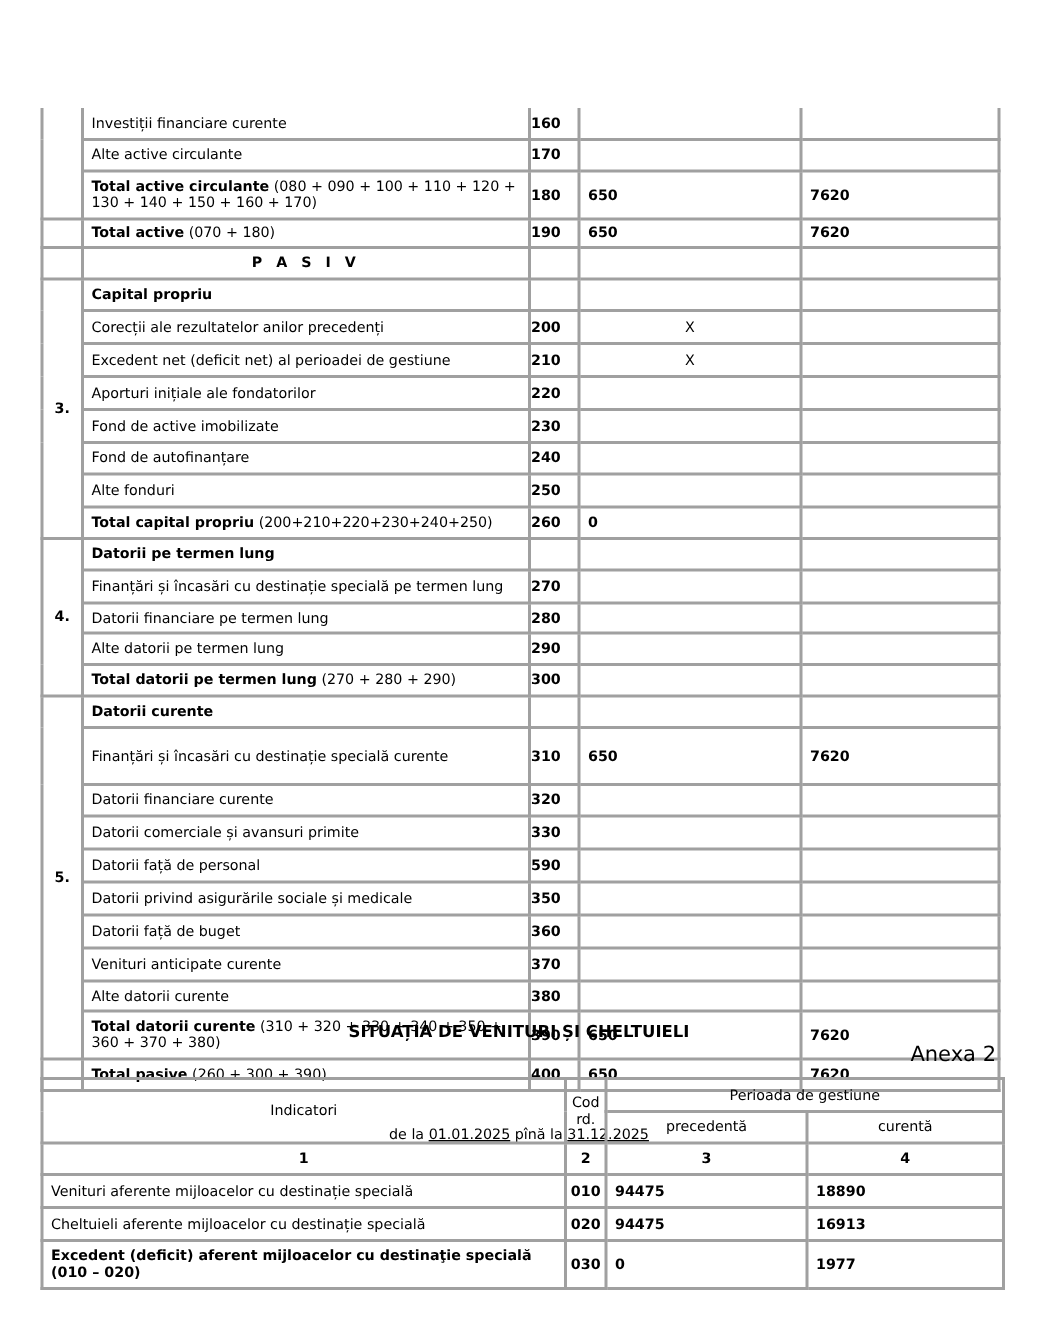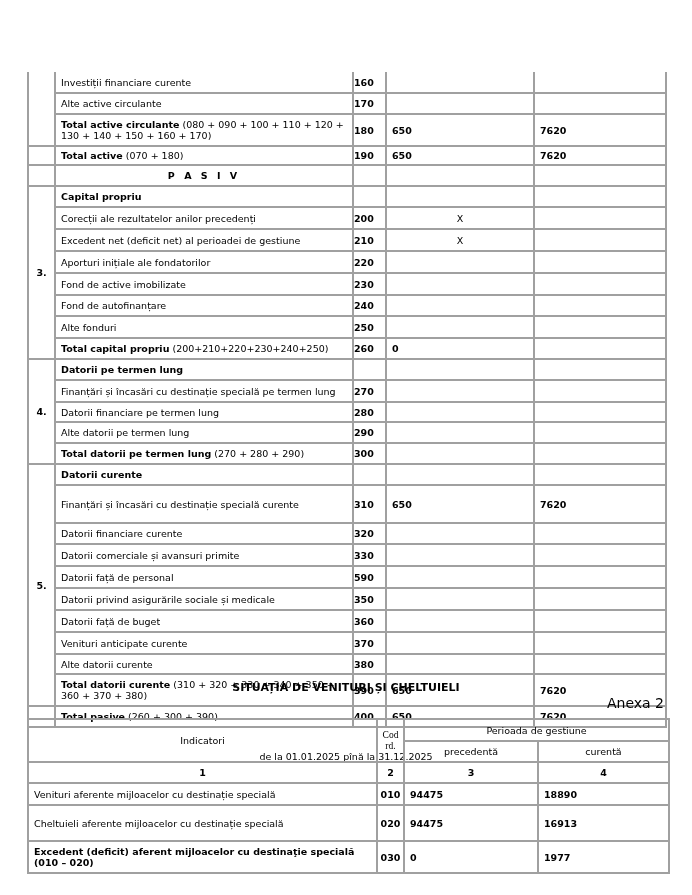--- a/index.html
+++ b/index.html
@@ -236,40 +236,40 @@
 <table id="ven">
   <colgroup>
     <col style="width:349px">
       <col style="width:27px">
       <col style="width:134px">
       <col style="width:131px">
   </colgroup>
   <tbody>
     <tr style="height:22px">
       <td rowspan="2">Indicatori</td>
-      <td rowspan="2" class="c" style="font-weight:normal; line-height:11px;font-family:Liberation Serif, serif;">Cod rd.</td>
+      <td rowspan="2" class="c" style="font-weight:normal; line-height:11px;">Cod rd.</td>
       <td colspan="2">Perioada de gestiune</td>
     </tr>
     <tr style="height:21px">
       <td>precedentă</td>
       <td>curentă</td>
     </tr>
     <tr style="height:21px">
       <td style="font-weight:bold">1</td>
       <td class="c">2</td>
       <td style="font-weight:bold">3</td>
       <td style="font-weight:bold">4</td>
     </tr>
     <tr style="height:22px">
       <td class="l">Venituri aferente mijloacelor cu destinație specială</td>
       <td class="c">010</td>
       <td class="v">94475</td>
       <td class="v">18890</td>
     </tr>
-    <tr style="height:36px">
+    <tr style="height:22px">
       <td class="l">Cheltuieli aferente mijloacelor cu destinație specială</td>
       <td class="c">020</td>
       <td class="v">94475</td>
       <td class="v">16913</td>
     </tr>
     <tr style="height:32px" class="bold">
       <td class="l">Excedent (deficit) aferent mijloacelor cu destinaţie specială (010 – 020)</td>
       <td class="c">030</td>
       <td class="v">0</td>
       <td class="v">1977</td>

